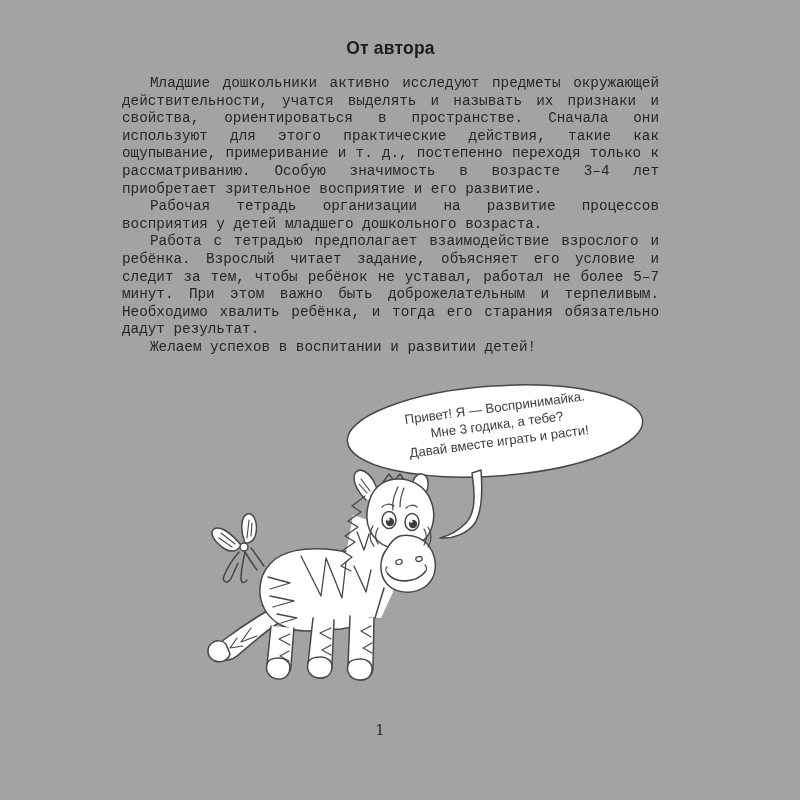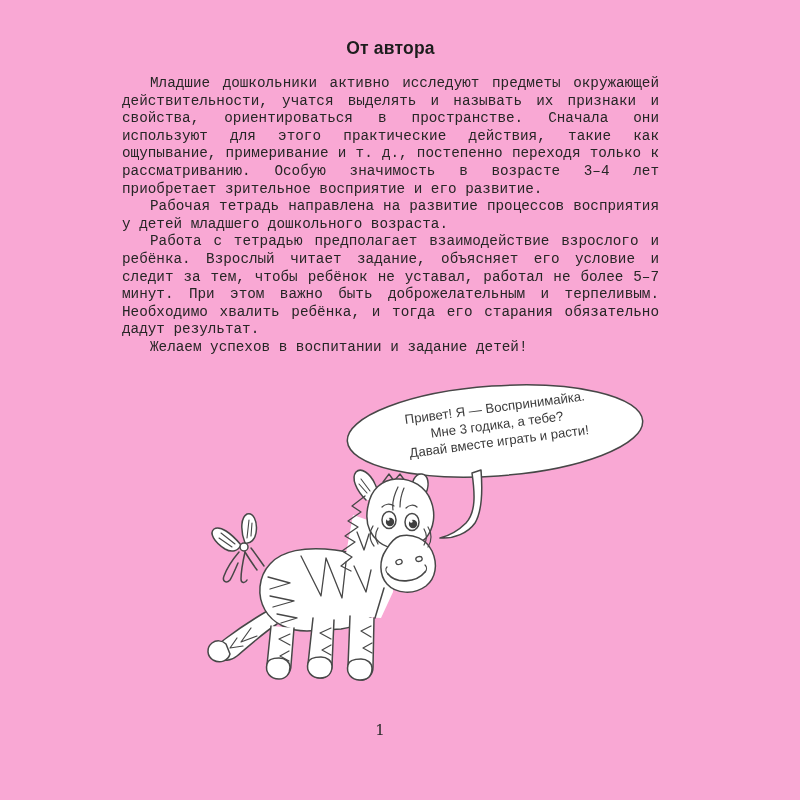--- a/index.html
+++ b/index.html
@@ -1,19 +1,19 @@
 <!DOCTYPE html>
 <html lang="ru"><head>
 <meta charset="utf-8">
 <style>
   html,body{margin:0;padding:0;background:#fff;}
   .page{
     position:relative;
     width:800px;height:800px;
-    background:#f9a8d4;
+    background:#a3a3a3;
     font-family:"Liberation Sans", sans-serif;
     overflow:hidden;
   }
   .text-col{
     position:absolute;
     left:122px;top:38px;width:537px;
   }
   .page-title{
     margin:0 0 16px 0;
     font-size:17.5px;
@@ -59,23 +59,23 @@
 </style>
 </head>
 <body>
 
 <div class="page">
 
   <div class="text-col">
     <h1 class="page-title">От автора</h1>
     <div class="paragraphs">
       <p>Младшие дошкольники активно исследуют предметы окружающей действительности, учатся выделять и называть их признаки и свойства, ориентироваться в пространстве. Сначала они используют для этого практические действия, такие как ощупывание, примеривание и т. д., постепенно переходя только к рассматриванию. Особую значимость в возрасте 3–4 лет приобретает зрительное восприятие и его развитие.</p>
-      <p>Рабочая тетрадь направлена на развитие процессов восприятия у детей младшего дошкольного возраста.</p>
+      <p>Рабочая тетрадь организации на развитие процессов восприятия у детей младшего дошкольного возраста.</p>
       <p>Работа с тетрадью предполагает взаимодействие взрослого и ребёнка. Взрослый читает задание, объясняет его условие и следит за тем, чтобы ребёнок не уставал, работал не более 5–7 минут. При этом важно быть доброжелательным и терпеливым. Необходимо хвалить ребёнка, и тогда его старания обязательно дадут результат.</p>
-      <p>Желаем успехов в воспитании и задание детей!</p>
+      <p>Желаем успехов в воспитании и развитии детей!</p>
     </div>
   </div>
 
   <svg class="illustration" viewBox="0 0 480 330" xmlns="http://www.w3.org/2000/svg">
     <g fill="none" stroke="#474747" stroke-width="1.5" stroke-linecap="round" stroke-linejoin="round">
 
       <g>
         <ellipse cx="310" cy="51" rx="148" ry="45" fill="#ffffff" transform="rotate(-4 310 51)"></ellipse>
         <path d="M 287,93 C 290,114 291,132 281,143 C 273,151 263,156 255,158 C 269,159 283,153 290,143 C 296,133 298,115 296,90 Z" fill="#ffffff"></path>
       </g>

